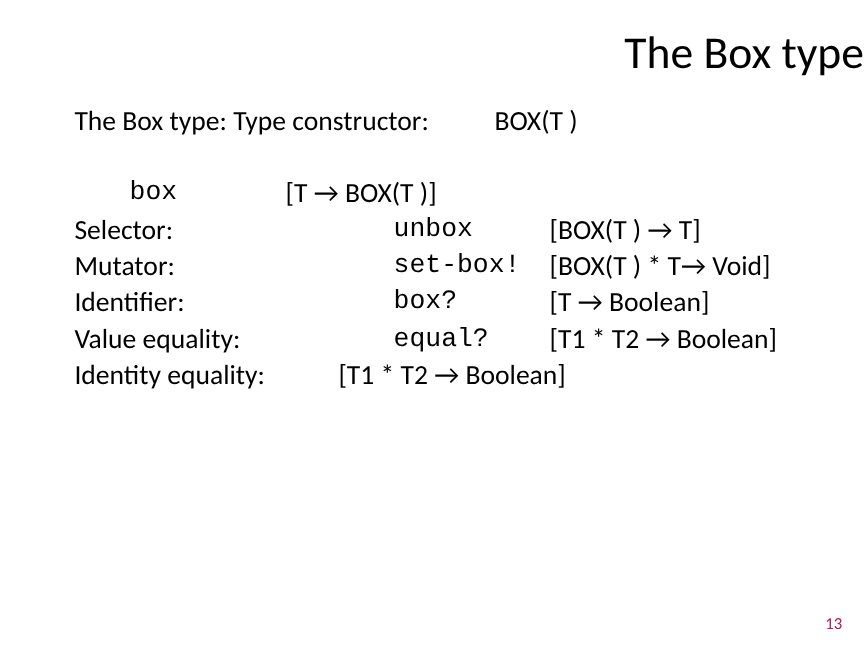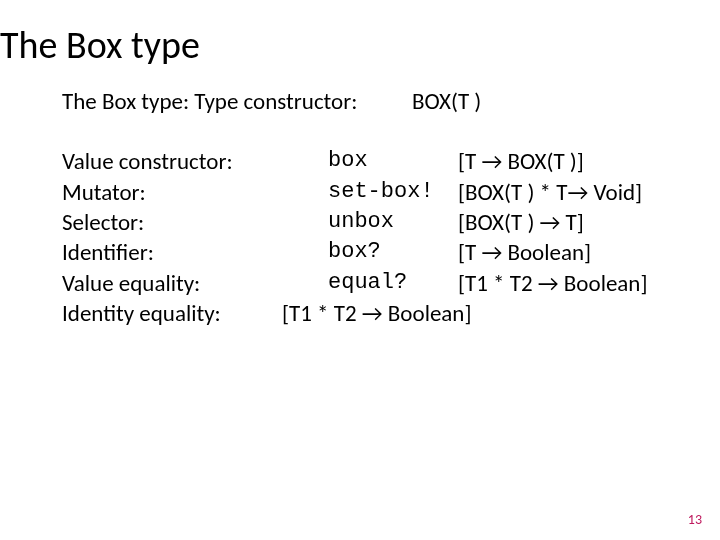--- a/index.html
+++ b/index.html
@@ -13,21 +13,21 @@
     position: relative;
     overflow: hidden;
   }
   .slide {
     width: 720px;
     height: 540px;
     position: relative;
     box-sizing: border-box;
   }
   .title {
-    text-align: left;
+    text-align: right;
     font-size: 38px;
     padding-top: 22px;
     padding-bottom: 18px;
     font-weight: 400;
   }
   .body {
     padding: 0 54px 0 62px;
     font-size: 23px;
     line-height: 1.32;
   }
@@ -72,33 +72,32 @@
 
     <div class="row">
       <div class="col-label" style="width:350px;flex:0 0 350px">The Box type:  Type constructor:</div>
       <div class="col-type">BOX(T )</div>
     </div>
 
     <div class="gap"></div>
 
 
     <div class="row">
-      <div class="col-label">Value constructor:</div>
       <div class="col-proc mono">box</div>
       <div class="col-type">[T → BOX(T )]</div>
+    </div>
+    <div class="row">
+      <div class="col-label">Selector:</div>
+      <div class="col-proc mono">unbox</div>
+      <div class="col-type">[BOX(T ) → T]</div>
     </div>
     <div class="row">
       <div class="col-label">Mutator:</div>
       <div class="col-proc mono">set-box!</div>
       <div class="col-type">[BOX(T ) * T→ Void]</div>
-    </div>
-    <div class="row">
-      <div class="col-label">Selector:</div>
-      <div class="col-proc mono">unbox</div>
-      <div class="col-type">[BOX(T ) → T]</div>
     </div>
     <div class="row">
       <div class="col-label">Identifier:</div>
       <div class="col-proc mono">box?</div>
       <div class="col-type">[T → Boolean]</div>
     </div>
     <div class="row">
       <div class="col-label">Value equality:</div>
       <div class="col-proc mono">equal?</div>
       <div class="col-type">[T1 * T2 → Boolean]</div>

